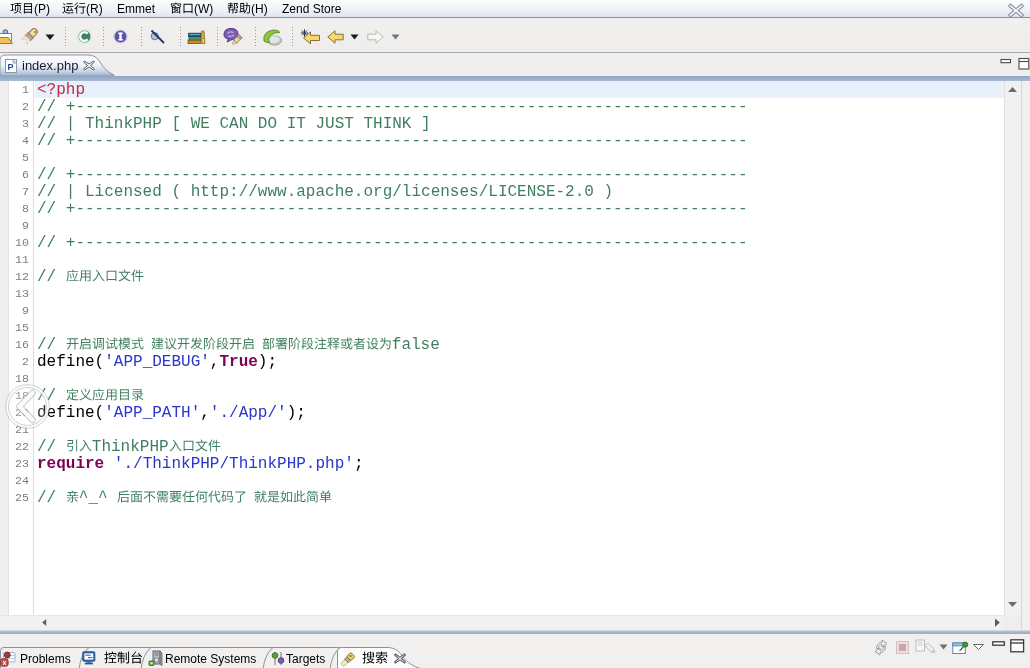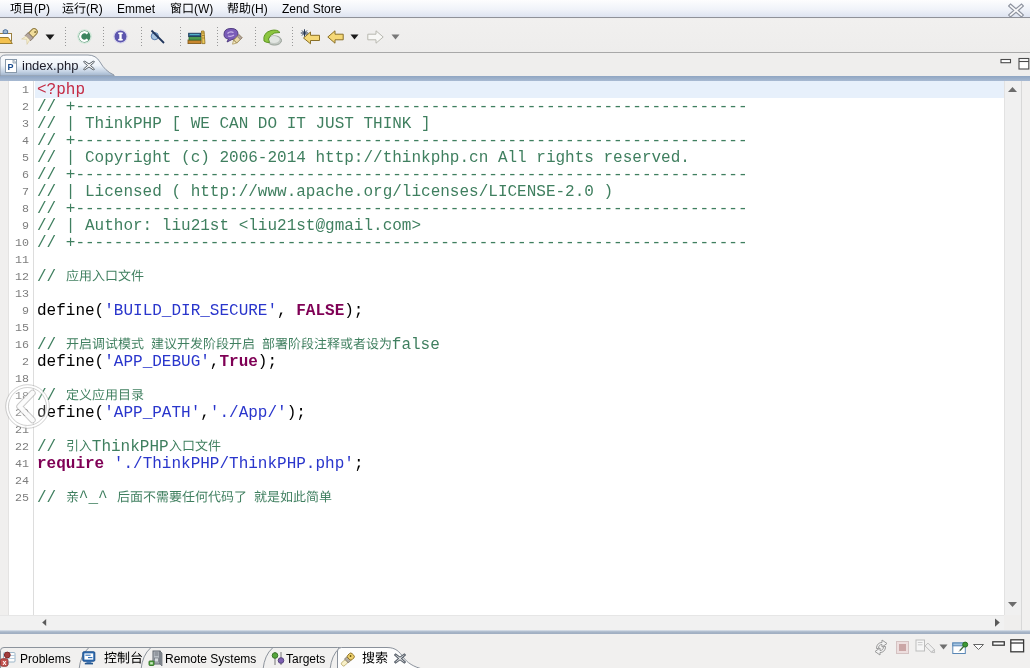--- a/index.html
+++ b/index.html
@@ -237,42 +237,39 @@
     <div class="ln" style="top:204.5px">13</div>
     <div class="ln" style="top:221.5px">9</div>
     <div class="ln" style="top:238.5px">15</div>
     <div class="ln" style="top:255.5px">16</div>
     <div class="ln" style="top:272.5px">2</div>
     <div class="ln" style="top:289.5px">18</div>
     <div class="ln" style="top:306.5px">18</div>
     <div class="ln" style="top:323.5px">20</div>
     <div class="ln" style="top:340.5px">21</div>
     <div class="ln" style="top:357.5px">22</div>
-    <div class="ln" style="top:374.5px">41</div>
+    <div class="ln" style="top:374.5px">23</div>
     <div class="ln" style="top:391.5px">24</div>
     <div class="ln" style="top:408.5px">25</div>
     <div class="cl" style="top:0.5px"><span class="t">&lt;?php</span></div>
     <div class="cl" style="top:17.5px"><span class="g">// +----------------------------------------------------------------------</span></div>
     <div class="cl" style="top:34.5px"><span class="g">// | ThinkPHP [ WE CAN DO IT JUST THINK ]</span></div>
     <div class="cl" style="top:51.5px"><span class="g">// +----------------------------------------------------------------------</span></div>
-    <div class="cl" style="top:68.5px"><span class="g">// | Copyright (c) 2006-2014 http://thinkphp.cn All rights reserved.</span></div>
     <div class="cl" style="top:85.5px"><span class="g">// +----------------------------------------------------------------------</span></div>
     <div class="cl" style="top:102.5px"><span class="g">// | Licensed ( http://www.apache.org/licenses/LICENSE-2.0 )</span></div>
     <div class="cl" style="top:119.5px"><span class="g">// +----------------------------------------------------------------------</span></div>
-    <div class="cl" style="top:136.5px"><span class="g">// | Author: liu21st &lt;liu21st@gmail.com&gt;</span></div>
     <div class="cl" style="top:153.5px"><span class="g">// +----------------------------------------------------------------------</span></div>
     <div class="cl" style="top:187.5px"><span class="g">// </span><svg class="ck" width="78.00" height="15" viewBox="0 0 78.00 15" style="fill:#3f7f5f">
         <use href="#u5e94" transform="translate(0.00,11.40) scale(0.01300,-0.01300)"></use>
         <use href="#u7528" transform="translate(13.00,11.40) scale(0.01300,-0.01300)"></use>
         <use href="#u5165" transform="translate(26.00,11.40) scale(0.01300,-0.01300)"></use>
         <use href="#u53e3" transform="translate(39.00,11.40) scale(0.01300,-0.01300)"></use>
         <use href="#u6587" transform="translate(52.00,11.40) scale(0.01300,-0.01300)"></use>
         <use href="#u4ef6" transform="translate(65.00,11.40) scale(0.01300,-0.01300)"></use>
       </svg></div>
-    <div class="cl" style="top:221.5px">define(<span class="s">'BUILD_DIR_SECURE'</span>, <span class="k">FALSE</span>);</div>
     <div class="cl" style="top:255.5px"><span class="g">// </span><svg class="ck" width="326.00" height="15" viewBox="0 0 326.00 15" style="fill:#3f7f5f">
         <use href="#u5f00" transform="translate(0.00,11.40) scale(0.01300,-0.01300)"></use>
         <use href="#u542f" transform="translate(13.00,11.40) scale(0.01300,-0.01300)"></use>
         <use href="#u8c03" transform="translate(26.00,11.40) scale(0.01300,-0.01300)"></use>
         <use href="#u8bd5" transform="translate(39.00,11.40) scale(0.01300,-0.01300)"></use>
         <use href="#u6a21" transform="translate(52.00,11.40) scale(0.01300,-0.01300)"></use>
         <use href="#u5f0f" transform="translate(65.00,11.40) scale(0.01300,-0.01300)"></use>
         <use href="#u5efa" transform="translate(85.00,11.40) scale(0.01300,-0.01300)"></use>
         <use href="#u8bae" transform="translate(98.00,11.40) scale(0.01300,-0.01300)"></use>
         <use href="#u5f00" transform="translate(111.00,11.40) scale(0.01300,-0.01300)"></use>

